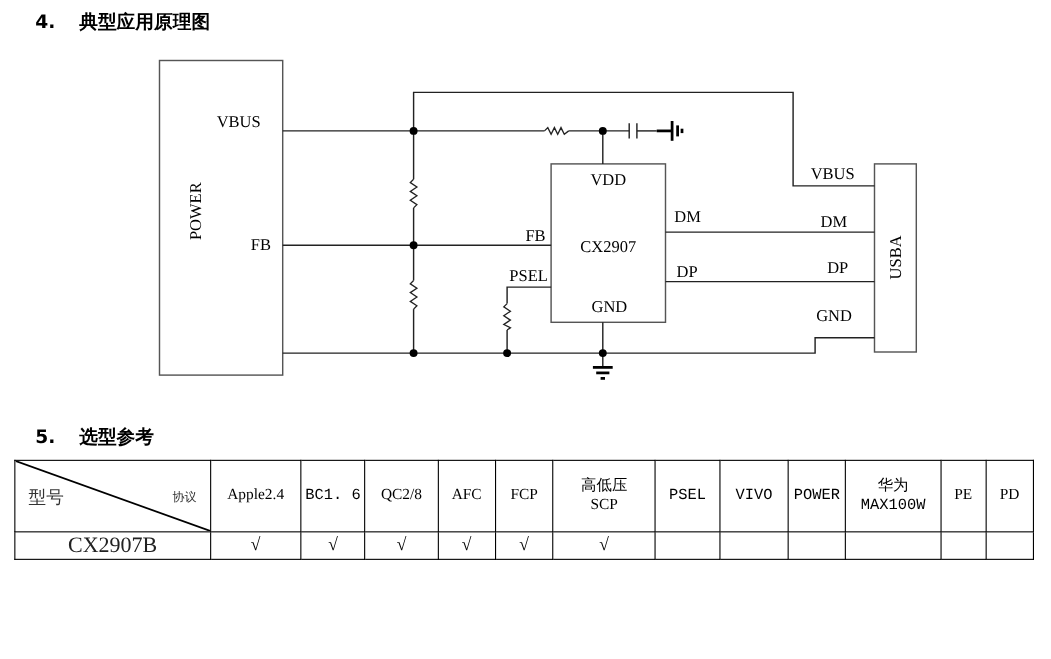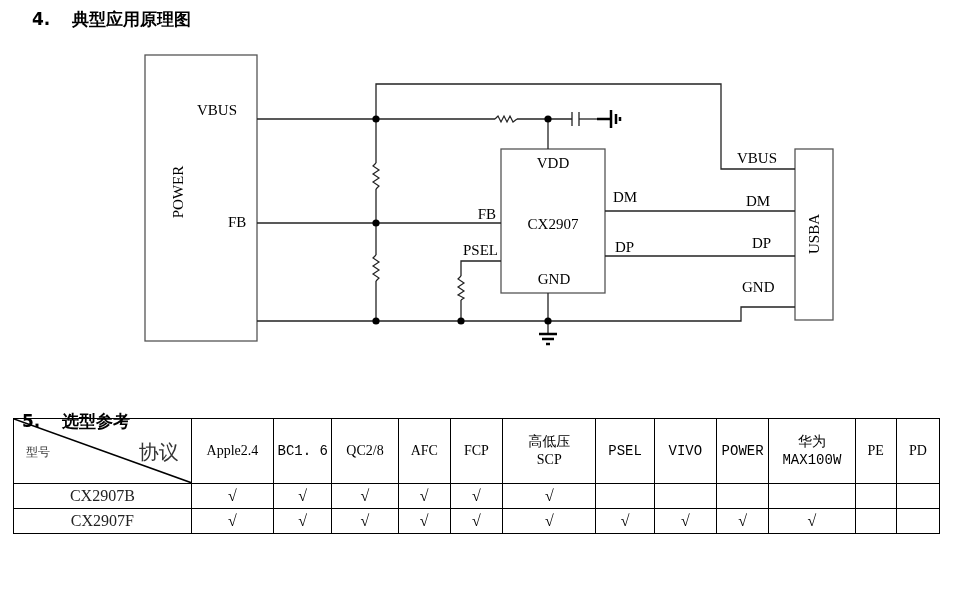--- a/index.html
+++ b/index.html
@@ -1,31 +1,31 @@
 <!DOCTYPE html>
 <html><head>
 <meta charset="utf-8">
 <style>
   html,body{margin:0;padding:0;background:#ffffff;}
   body{width:955px;height:599px;position:relative;overflow:hidden;font-family:"Liberation Serif",serif;color:#000;}
   .h{position:absolute;font-family:"DejaVu Sans",sans-serif;font-weight:bold;font-size:17px;color:#000;white-space:nowrap;}
   .h .num{display:inline-block;width:40px;}
   #h4{left:32px;top:8px;}
-  #h5{left:22px;top:386px;margin-top:24px;}
+  #h5{left:32px;top:386px;}
   svg#circuit{position:absolute;left:0;top:0;}
   svg text{font-family:"Liberation Serif",serif;fill:#000;}
   table{position:absolute;left:13px;top:418px;border-collapse:collapse;table-layout:fixed;width:927px;}
   td,th{border:1.6px solid #000;padding:0;text-align:center;font-family:"Liberation Serif",serif;font-weight:normal;font-size:14px;color:#000;overflow:hidden;white-space:nowrap;}
   th{height:64px;line-height:18px;}
   td{height:24px;line-height:22px;font-size:16px;}
-  td.model{font-size:16px;color:#222;}
+  td.model{font-size:20px;color:#222;}
   .diag{position:relative;height:64px;}
   .diag svg{position:absolute;left:0;top:0;}
-  .diag .l{position:absolute;left:12px;top:24px;font-size:12px;font-family:"DejaVu Sans",sans-serif;color:#333;}
-  .diag .r{position:absolute;right:12px;top:24px;font-size:20px;font-family:Liberation Serif, serif;color:#333;}
+  .diag .l{position:absolute;left:12px;top:24px;font-size:16px;font-family:"DejaVu Sans",sans-serif;color:#333;}
+  .diag .r{position:absolute;right:12px;top:24px;font-size:11px;font-family:Liberation Serif, serif;color:#333;}
   .mono{font-family:"Liberation Mono",monospace;font-size:14px;}
 </style>
 </head>
 <body>
 
 <div id="h4" class="h">
   <span class="num">4.</span><span>典型应用原理图</span>
 </div>
 
 <svg id="circuit" width="955" height="370">
@@ -195,29 +195,14 @@
         <td>√</td>
         <td>√</td>
         <td>√</td>
         <td></td>
         <td></td>
         <td></td>
         <td></td>
         <td></td>
         <td></td>
       </tr>
-      <tr>
-        <td class="model">CX2907F</td>
-        <td>√</td>
-        <td>√</td>
-        <td>√</td>
-        <td>√</td>
-        <td>√</td>
-        <td>√</td>
-        <td>√</td>
-        <td>√</td>
-        <td>√</td>
-        <td>√</td>
-        <td></td>
-        <td></td>
-      </tr>
     </tbody>
 </table>
 
 </body></html>

